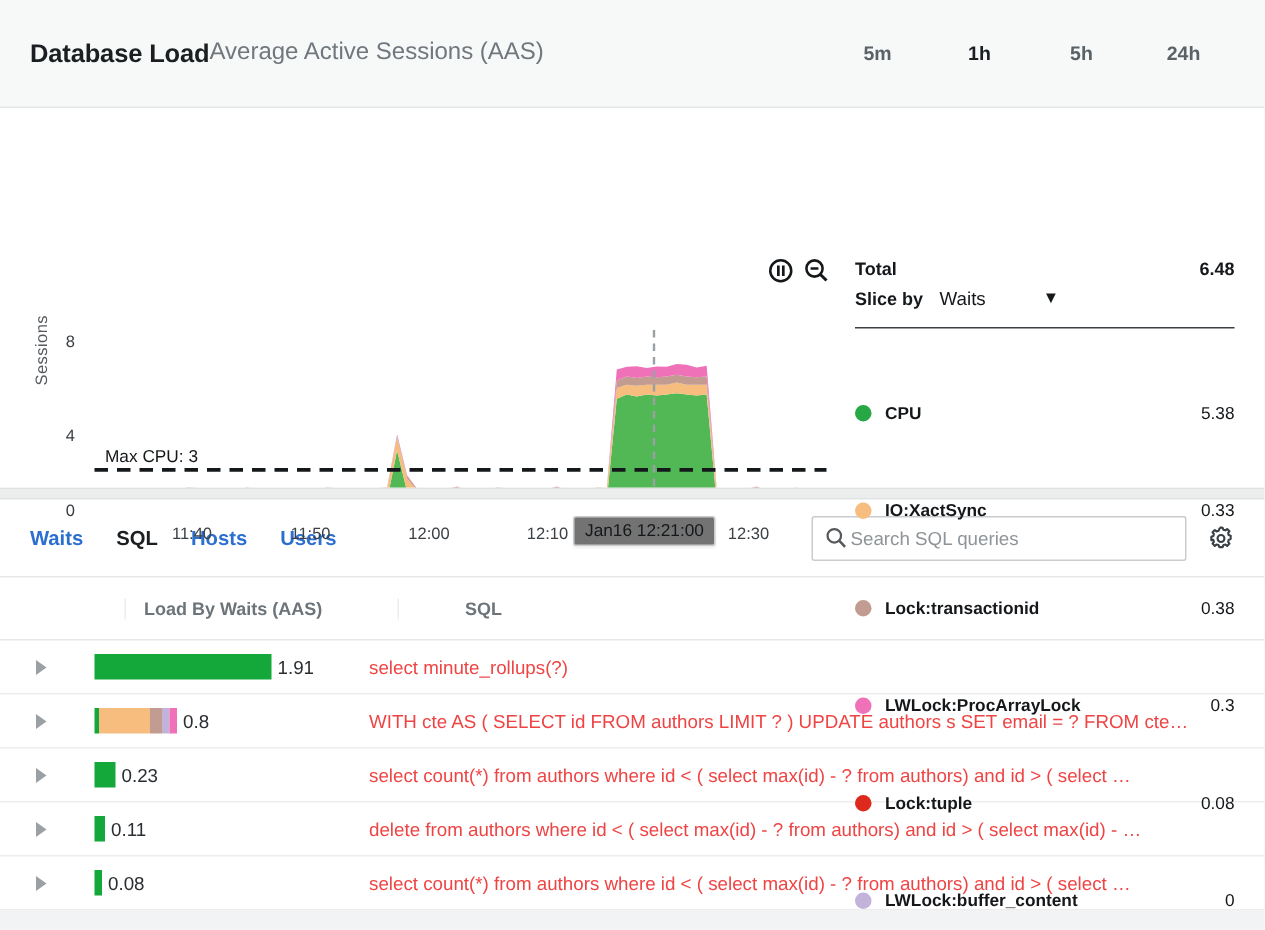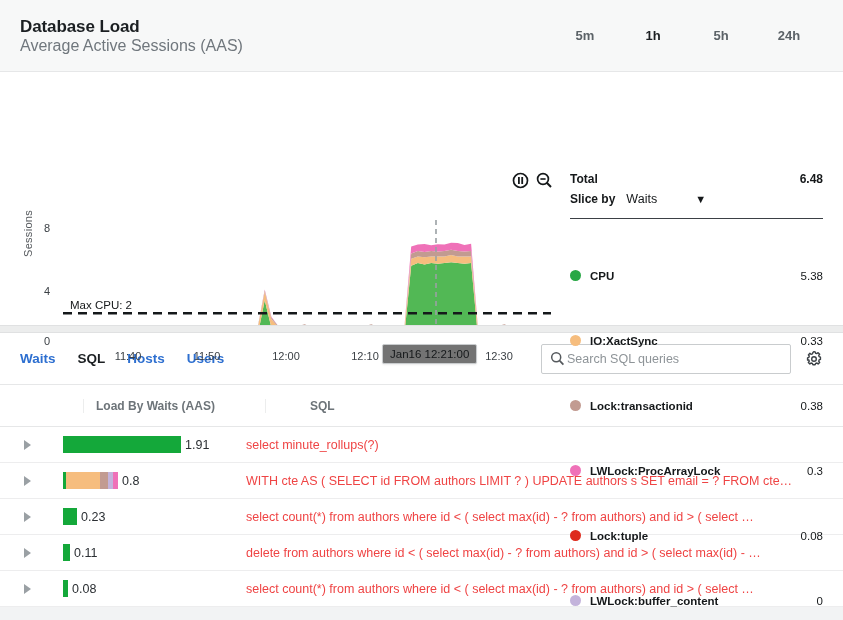--- a/index.html
+++ b/index.html
@@ -14,21 +14,21 @@
 
   
   .chart-panel { background: #ffffff; width: 843px; height: 325px; position: relative; }
 
   .panel-header {
     height: 72px; background: #f7f8f8;
     border-bottom: 1px solid #e6e7e8;
     display: flex; align-items: center; padding: 0 20px;
     position: relative;
   }
-  .header-titles { display: flex; flex-direction: column; justify-content: center; }
+  .header-titles { display: flex; flex-direction: row; justify-content: center; }
   .title { font-size: 17px; font-weight: bold; color: #1b1f22; letter-spacing: -0.1px; }
   .subtitle { font-size: 16px; color: #70777d; margin-top: 0; }
 
   .range-tabs { margin-left: auto; display: flex; align-items: center; gap: 0; }
   .range-tab {
     font-size: 13px; color: #5b6267; font-weight: bold;
     width: 68px; text-align: center; cursor: pointer;
   }
   .range-tab.active { color: #1b1f22; }
 
@@ -153,21 +153,21 @@
       <svg id="chart-svg" width="560" height="253">
           <path d="M 65 270 L 65 266.40625 L 71.65753424657534 262.8125 L 78.31506849315069 261.375 L 84.97260273972603 263.53125 L 91.63013698630137 262.09375 L 98.2876712328767 262.8125 L 104.94520547945206 261.375 L 111.6027397260274 262.8125 L 118.26027397260273 263.53125 L 124.91780821917808 262.09375 L 131.5753424657534 261.375 L 138.23287671232876 262.8125 L 144.8904109589041 263.53125 L 151.54794520547944 262.8125 L 158.2054794520548 262.09375 L 164.86301369863014 261.375 L 171.52054794520546 262.8125 L 178.17808219178082 263.53125 L 184.83561643835617 262.8125 L 191.4931506849315 262.09375 L 198.15068493150685 262.8125 L 204.8082191780822 263.53125 L 211.46575342465752 262.8125 L 218.12328767123287 261.375 L 224.78082191780823 262.09375 L 231.43835616438355 262.8125 L 238.0958904109589 263.53125 L 244.75342465753425 262.8125 L 251.41095890410958 262.09375 L 258.06849315068496 261.375 L 264.7260273972603 228.3125 L 271.3835616438356 255.625 L 278.04109589041093 262.8125 L 284.6986301369863 263.53125 L 291.35616438356163 262.8125 L 298.013698630137 262.09375 L 304.67123287671234 261.375 L 311.32876712328766 262.8125 L 317.986301369863 263.53125 L 324.64383561643837 262.8125 L 331.3013698630137 262.09375 L 337.958904109589 261.375 L 344.6164383561644 262.8125 L 351.2739726027397 263.53125 L 357.93150684931504 262.8125 L 364.5890410958904 262.09375 L 371.24657534246575 261.375 L 377.90410958904107 262.8125 L 384.56164383561645 263.53125 L 391.2191780821918 262.8125 L 397.8767123287671 262.09375 L 404.5342465753425 261.375 L 411.1917808219178 193.8125 L 417.8493150684931 190.9375 L 424.5068493150685 192.375 L 431.16438356164383 190.9375 L 437.82191780821915 191.65625 L 444.47945205479454 190.9375 L 451.13698630136986 190.21875 L 457.7945205479452 190.9375 L 464.45205479452056 191.65625 L 471.1095890410959 190.9375 L 477.7671232876712 262.8125 L 484.4246575342466 263.53125 L 491.0821917808219 262.8125 L 497.73972602739724 262.09375 L 504.3972602739726 261.375 L 511.05479452054794 262.8125 L 517.7123287671233 263.53125 L 524.3698630136987 262.8125 L 531.027397260274 262.09375 L 537.6849315068494 262.8125 L 544.3424657534247 263.53125 L 551 264.25 L 551 270 L 544.3424657534247 270 L 537.6849315068494 270 L 531.027397260274 270 L 524.3698630136987 270 L 517.7123287671233 270 L 511.05479452054794 270 L 504.3972602739726 270 L 497.73972602739724 270 L 491.0821917808219 270 L 484.4246575342466 270 L 477.7671232876712 270 L 471.1095890410959 270 L 464.45205479452056 270 L 457.7945205479452 270 L 451.13698630136986 270 L 444.47945205479454 270 L 437.82191780821915 270 L 431.16438356164383 270 L 424.5068493150685 270 L 417.8493150684931 270 L 411.1917808219178 270 L 404.5342465753425 270 L 397.8767123287671 270 L 391.2191780821918 270 L 384.56164383561645 270 L 377.90410958904107 270 L 371.24657534246575 270 L 364.5890410958904 270 L 357.93150684931504 270 L 351.2739726027397 270 L 344.6164383561644 270 L 337.958904109589 270 L 331.3013698630137 270 L 324.64383561643837 270 L 317.986301369863 270 L 311.32876712328766 270 L 304.67123287671234 270 L 298.013698630137 270 L 291.35616438356163 270 L 284.6986301369863 270 L 278.04109589041093 270 L 271.3835616438356 270 L 264.7260273972603 270 L 258.06849315068496 270 L 251.41095890410958 270 L 244.75342465753425 270 L 238.0958904109589 270 L 231.43835616438355 270 L 224.78082191780823 270 L 218.12328767123287 270 L 211.46575342465752 270 L 204.8082191780822 270 L 198.15068493150685 270 L 191.4931506849315 270 L 184.83561643835617 270 L 178.17808219178082 270 L 171.52054794520546 270 L 164.86301369863014 270 L 158.2054794520548 270 L 151.54794520547944 270 L 144.8904109589041 270 L 138.23287671232876 270 L 131.5753424657534 270 L 124.91780821917808 270 L 118.26027397260273 270 L 111.6027397260274 270 L 104.94520547945206 270 L 98.2876712328767 270 L 91.63013698630137 270 L 84.97260273972603 270 L 78.31506849315069 270 L 71.65753424657534 270 L 65 270 Z" fill="#52b855"></path>
           <path d="M 65 266.40625 L 65 259.21875 L 71.65753424657534 254.90625 L 78.31506849315069 254.1875 L 84.97260273972603 255.625 L 91.63013698630137 254.90625 L 98.2876712328767 254.90625 L 104.94520547945206 254.1875 L 111.6027397260274 254.90625 L 118.26027397260273 256.34375 L 124.91780821917808 254.1875 L 131.5753424657534 254.1875 L 138.23287671232876 254.90625 L 144.8904109589041 256.34375 L 151.54794520547944 254.90625 L 158.2054794520548 254.90625 L 164.86301369863014 254.1875 L 171.52054794520546 254.90625 L 178.17808219178082 256.34375 L 184.83561643835617 254.90625 L 191.4931506849315 254.90625 L 198.15068493150685 254.90625 L 204.8082191780822 256.34375 L 211.46575342465752 254.90625 L 218.12328767123287 254.1875 L 224.78082191780823 254.1875 L 231.43835616438355 255.625 L 238.0958904109589 255.625 L 244.75342465753425 255.625 L 251.41095890410958 254.1875 L 258.06849315068496 254.1875 L 264.7260273972603 219.6875 L 271.3835616438356 247 L 278.04109589041093 254.90625 L 284.6986301369863 256.34375 L 291.35616438356163 254.90625 L 298.013698630137 254.90625 L 304.67123287671234 253.46875 L 311.32876712328766 255.625 L 317.986301369863 255.625 L 324.64383561643837 255.625 L 331.3013698630137 254.1875 L 337.958904109589 254.1875 L 344.6164383561644 254.90625 L 351.2739726027397 256.34375 L 357.93150684931504 254.90625 L 364.5890410958904 254.90625 L 371.24657534246575 253.46875 L 377.90410958904107 255.625 L 384.56164383561645 255.625 L 391.2191780821918 255.625 L 397.8767123287671 254.1875 L 404.5342465753425 254.1875 L 411.1917808219178 186.625 L 417.8493150684931 184.46875 L 424.5068493150685 185.1875 L 431.16438356164383 184.46875 L 437.82191780821915 184.46875 L 444.47945205479454 184.46875 L 451.13698630136986 183.03125 L 457.7945205479452 184.46875 L 464.45205479452056 184.46875 L 471.1095890410959 184.46875 L 477.7671232876712 254.90625 L 484.4246575342466 256.34375 L 491.0821917808219 254.90625 L 497.73972602739724 254.90625 L 504.3972602739726 253.46875 L 511.05479452054794 255.625 L 517.7123287671233 255.625 L 524.3698630136987 255.625 L 531.027397260274 254.1875 L 537.6849315068494 255.625 L 544.3424657534247 255.625 L 551 257.0625 L 551 264.25 L 544.3424657534247 263.53125 L 537.6849315068494 262.8125 L 531.027397260274 262.09375 L 524.3698630136987 262.8125 L 517.7123287671233 263.53125 L 511.05479452054794 262.8125 L 504.3972602739726 261.375 L 497.73972602739724 262.09375 L 491.0821917808219 262.8125 L 484.4246575342466 263.53125 L 477.7671232876712 262.8125 L 471.1095890410959 190.9375 L 464.45205479452056 191.65625 L 457.7945205479452 190.9375 L 451.13698630136986 190.21875 L 444.47945205479454 190.9375 L 437.82191780821915 191.65625 L 431.16438356164383 190.9375 L 424.5068493150685 192.375 L 417.8493150684931 190.9375 L 411.1917808219178 193.8125 L 404.5342465753425 261.375 L 397.8767123287671 262.09375 L 391.2191780821918 262.8125 L 384.56164383561645 263.53125 L 377.90410958904107 262.8125 L 371.24657534246575 261.375 L 364.5890410958904 262.09375 L 357.93150684931504 262.8125 L 351.2739726027397 263.53125 L 344.6164383561644 262.8125 L 337.958904109589 261.375 L 331.3013698630137 262.09375 L 324.64383561643837 262.8125 L 317.986301369863 263.53125 L 311.32876712328766 262.8125 L 304.67123287671234 261.375 L 298.013698630137 262.09375 L 291.35616438356163 262.8125 L 284.6986301369863 263.53125 L 278.04109589041093 262.8125 L 271.3835616438356 255.625 L 264.7260273972603 228.3125 L 258.06849315068496 261.375 L 251.41095890410958 262.09375 L 244.75342465753425 262.8125 L 238.0958904109589 263.53125 L 231.43835616438355 262.8125 L 224.78082191780823 262.09375 L 218.12328767123287 261.375 L 211.46575342465752 262.8125 L 204.8082191780822 263.53125 L 198.15068493150685 262.8125 L 191.4931506849315 262.09375 L 184.83561643835617 262.8125 L 178.17808219178082 263.53125 L 171.52054794520546 262.8125 L 164.86301369863014 261.375 L 158.2054794520548 262.09375 L 151.54794520547944 262.8125 L 144.8904109589041 263.53125 L 138.23287671232876 262.8125 L 131.5753424657534 261.375 L 124.91780821917808 262.09375 L 118.26027397260273 263.53125 L 111.6027397260274 262.8125 L 104.94520547945206 261.375 L 98.2876712328767 262.8125 L 91.63013698630137 262.09375 L 84.97260273972603 263.53125 L 78.31506849315069 261.375 L 71.65753424657534 262.8125 L 65 266.40625 Z" fill="#f6bd7e"></path>
           <path d="M 65 259.21875 L 65 258.5 L 71.65753424657534 253.75625 L 78.31506849315069 253.325 L 84.97260273972603 254.475 L 91.63013698630137 254.1875 L 98.2876712328767 253.75625 L 104.94520547945206 253.325 L 111.6027397260274 253.75625 L 118.26027397260273 255.625 L 124.91780821917808 253.0375 L 131.5753424657534 253.325 L 138.23287671232876 253.75625 L 144.8904109589041 255.625 L 151.54794520547944 253.75625 L 158.2054794520548 254.04375 L 164.86301369863014 253.0375 L 171.52054794520546 254.1875 L 178.17808219178082 255.19375 L 184.83561643835617 254.04375 L 191.4931506849315 253.75625 L 198.15068493150685 254.1875 L 204.8082191780822 255.19375 L 211.46575342465752 254.04375 L 218.12328767123287 253.0375 L 224.78082191780823 253.46875 L 231.43835616438355 254.475 L 238.0958904109589 254.7625 L 244.75342465753425 254.475 L 251.41095890410958 253.46875 L 258.06849315068496 253.0375 L 264.7260273972603 218.25 L 271.3835616438356 245.5625 L 278.04109589041093 253.75625 L 284.6986301369863 255.625 L 291.35616438356163 253.75625 L 298.013698630137 254.04375 L 304.67123287671234 252.31875 L 311.32876712328766 254.90625 L 317.986301369863 254.475 L 324.64383561643837 254.7625 L 331.3013698630137 253.0375 L 337.958904109589 253.46875 L 344.6164383561644 253.75625 L 351.2739726027397 255.48125 L 357.93150684931504 253.75625 L 364.5890410958904 254.1875 L 371.24657534246575 252.31875 L 377.90410958904107 254.7625 L 384.56164383561645 254.475 L 391.2191780821918 254.90625 L 397.8767123287671 253.0375 L 404.5342465753425 253.325 L 411.1917808219178 181.59375 L 417.8493150684931 179.00625 L 424.5068493150685 180.0125 L 431.16438356164383 179.00625 L 437.82191780821915 179.4375 L 444.47945205479454 179.00625 L 451.13698630136986 177.85625 L 457.7945205479452 179.00625 L 464.45205479452056 179.4375 L 471.1095890410959 179.00625 L 477.7671232876712 253.75625 L 484.4246575342466 255.625 L 491.0821917808219 253.75625 L 497.73972602739724 254.04375 L 504.3972602739726 252.31875 L 511.05479452054794 254.90625 L 517.7123287671233 254.475 L 524.3698630136987 254.7625 L 531.027397260274 253.0375 L 537.6849315068494 254.90625 L 544.3424657534247 254.475 L 551 256.34375 L 551 257.0625 L 544.3424657534247 255.625 L 537.6849315068494 255.625 L 531.027397260274 254.1875 L 524.3698630136987 255.625 L 517.7123287671233 255.625 L 511.05479452054794 255.625 L 504.3972602739726 253.46875 L 497.73972602739724 254.90625 L 491.0821917808219 254.90625 L 484.4246575342466 256.34375 L 477.7671232876712 254.90625 L 471.1095890410959 184.46875 L 464.45205479452056 184.46875 L 457.7945205479452 184.46875 L 451.13698630136986 183.03125 L 444.47945205479454 184.46875 L 437.82191780821915 184.46875 L 431.16438356164383 184.46875 L 424.5068493150685 185.1875 L 417.8493150684931 184.46875 L 411.1917808219178 186.625 L 404.5342465753425 254.1875 L 397.8767123287671 254.1875 L 391.2191780821918 255.625 L 384.56164383561645 255.625 L 377.90410958904107 255.625 L 371.24657534246575 253.46875 L 364.5890410958904 254.90625 L 357.93150684931504 254.90625 L 351.2739726027397 256.34375 L 344.6164383561644 254.90625 L 337.958904109589 254.1875 L 331.3013698630137 254.1875 L 324.64383561643837 255.625 L 317.986301369863 255.625 L 311.32876712328766 255.625 L 304.67123287671234 253.46875 L 298.013698630137 254.90625 L 291.35616438356163 254.90625 L 284.6986301369863 256.34375 L 278.04109589041093 254.90625 L 271.3835616438356 247 L 264.7260273972603 219.6875 L 258.06849315068496 254.1875 L 251.41095890410958 254.1875 L 244.75342465753425 255.625 L 238.0958904109589 255.625 L 231.43835616438355 255.625 L 224.78082191780823 254.1875 L 218.12328767123287 254.1875 L 211.46575342465752 254.90625 L 204.8082191780822 256.34375 L 198.15068493150685 254.90625 L 191.4931506849315 254.90625 L 184.83561643835617 254.90625 L 178.17808219178082 256.34375 L 171.52054794520546 254.90625 L 164.86301369863014 254.1875 L 158.2054794520548 254.90625 L 151.54794520547944 254.90625 L 144.8904109589041 256.34375 L 138.23287671232876 254.90625 L 131.5753424657534 254.1875 L 124.91780821917808 254.1875 L 118.26027397260273 256.34375 L 111.6027397260274 254.90625 L 104.94520547945206 254.1875 L 98.2876712328767 254.90625 L 91.63013698630137 254.90625 L 84.97260273972603 255.625 L 78.31506849315069 254.1875 L 71.65753424657534 254.90625 L 65 259.21875 Z" fill="#c29b91"></path>
           <path d="M 65 258.5 L 65 258.5 L 71.65753424657534 253.75625 L 78.31506849315069 253.325 L 84.97260273972603 254.475 L 91.63013698630137 254.1875 L 98.2876712328767 253.75625 L 104.94520547945206 253.325 L 111.6027397260274 253.75625 L 118.26027397260273 255.625 L 124.91780821917808 253.0375 L 131.5753424657534 253.325 L 138.23287671232876 253.75625 L 144.8904109589041 255.625 L 151.54794520547944 253.75625 L 158.2054794520548 254.04375 L 164.86301369863014 253.0375 L 171.52054794520546 254.1875 L 178.17808219178082 255.19375 L 184.83561643835617 254.04375 L 191.4931506849315 253.75625 L 198.15068493150685 254.1875 L 204.8082191780822 255.19375 L 211.46575342465752 254.04375 L 218.12328767123287 253.0375 L 224.78082191780823 253.46875 L 231.43835616438355 254.475 L 238.0958904109589 254.7625 L 244.75342465753425 254.475 L 251.41095890410958 253.46875 L 258.06849315068496 253.0375 L 264.7260273972603 217.53125 L 271.3835616438356 244.84375 L 278.04109589041093 253.75625 L 284.6986301369863 255.625 L 291.35616438356163 253.75625 L 298.013698630137 254.04375 L 304.67123287671234 252.31875 L 311.32876712328766 254.90625 L 317.986301369863 254.475 L 324.64383561643837 254.7625 L 331.3013698630137 253.0375 L 337.958904109589 253.46875 L 344.6164383561644 253.75625 L 351.2739726027397 255.48125 L 357.93150684931504 253.75625 L 364.5890410958904 254.1875 L 371.24657534246575 252.31875 L 377.90410958904107 254.7625 L 384.56164383561645 254.475 L 391.2191780821918 254.90625 L 397.8767123287671 253.0375 L 404.5342465753425 253.325 L 411.1917808219178 174.40625 L 417.8493150684931 172.5375 L 424.5068493150685 172.10625 L 431.16438356164383 173.25625 L 437.82191780821915 172.25 L 444.47945205479454 172.5375 L 451.13698630136986 170.66875 L 457.7945205479452 171.10000000000002 L 464.45205479452056 172.96875 L 471.1095890410959 171.81875 L 477.7671232876712 253.46875 L 484.4246575342466 255.625 L 491.0821917808219 253.75625 L 497.73972602739724 254.04375 L 504.3972602739726 252.31875 L 511.05479452054794 254.90625 L 517.7123287671233 254.475 L 524.3698630136987 254.7625 L 531.027397260274 253.0375 L 537.6849315068494 254.90625 L 544.3424657534247 254.475 L 551 256.34375 L 551 256.34375 L 544.3424657534247 254.475 L 537.6849315068494 254.90625 L 531.027397260274 253.0375 L 524.3698630136987 254.7625 L 517.7123287671233 254.475 L 511.05479452054794 254.90625 L 504.3972602739726 252.31875 L 497.73972602739724 254.04375 L 491.0821917808219 253.75625 L 484.4246575342466 255.625 L 477.7671232876712 253.75625 L 471.1095890410959 179.00625 L 464.45205479452056 179.4375 L 457.7945205479452 179.00625 L 451.13698630136986 177.85625 L 444.47945205479454 179.00625 L 437.82191780821915 179.4375 L 431.16438356164383 179.00625 L 424.5068493150685 180.0125 L 417.8493150684931 179.00625 L 411.1917808219178 181.59375 L 404.5342465753425 253.325 L 397.8767123287671 253.0375 L 391.2191780821918 254.90625 L 384.56164383561645 254.475 L 377.90410958904107 254.7625 L 371.24657534246575 252.31875 L 364.5890410958904 254.1875 L 357.93150684931504 253.75625 L 351.2739726027397 255.48125 L 344.6164383561644 253.75625 L 337.958904109589 253.46875 L 331.3013698630137 253.0375 L 324.64383561643837 254.7625 L 317.986301369863 254.475 L 311.32876712328766 254.90625 L 304.67123287671234 252.31875 L 298.013698630137 254.04375 L 291.35616438356163 253.75625 L 284.6986301369863 255.625 L 278.04109589041093 253.75625 L 271.3835616438356 245.5625 L 264.7260273972603 218.25 L 258.06849315068496 253.0375 L 251.41095890410958 253.46875 L 244.75342465753425 254.475 L 238.0958904109589 254.7625 L 231.43835616438355 254.475 L 224.78082191780823 253.46875 L 218.12328767123287 253.0375 L 211.46575342465752 254.04375 L 204.8082191780822 255.19375 L 198.15068493150685 254.1875 L 191.4931506849315 253.75625 L 184.83561643835617 254.04375 L 178.17808219178082 255.19375 L 171.52054794520546 254.1875 L 164.86301369863014 253.0375 L 158.2054794520548 254.04375 L 151.54794520547944 253.75625 L 144.8904109589041 255.625 L 138.23287671232876 253.75625 L 131.5753424657534 253.325 L 124.91780821917808 253.0375 L 118.26027397260273 255.625 L 111.6027397260274 253.75625 L 104.94520547945206 253.325 L 98.2876712328767 253.75625 L 91.63013698630137 254.1875 L 84.97260273972603 254.475 L 78.31506849315069 253.325 L 71.65753424657534 253.75625 L 65 258.5 Z" fill="#ef71b8"></path>
           <line x1="65" y1="270" x2="551" y2="270" stroke="#b9bdc0" stroke-width="1"></line>
           <line x1="63" y1="241.25" x2="551" y2="241.25" stroke="#15181a" stroke-width="2.4" stroke-dasharray="9,6"></line>
           <line x1="436" y1="148" x2="436" y2="270" stroke="#9aa0a4" stroke-width="1.6" stroke-dasharray="5,4"></line>
         </svg>
 
-      <div class="maxcpu-label">Max CPU: 2</div>
+      <div class="maxcpu-label">Max CPU: 3</div>
 
       <div class="x-tick" style="left:98px; top:278px;">11:40</div>
       <div class="x-tick" style="left:177px; top:278px;">11:50</div>
       <div class="x-tick" style="left:256px; top:278px;">12:00</div>
       <div class="x-tick" style="left:335px; top:278px;">12:10</div>
       <div class="x-tick" style="left:469px; top:278px;">12:30</div>
 
       <div class="tooltip">Jan16 12:21:00</div>
     </div>
 

